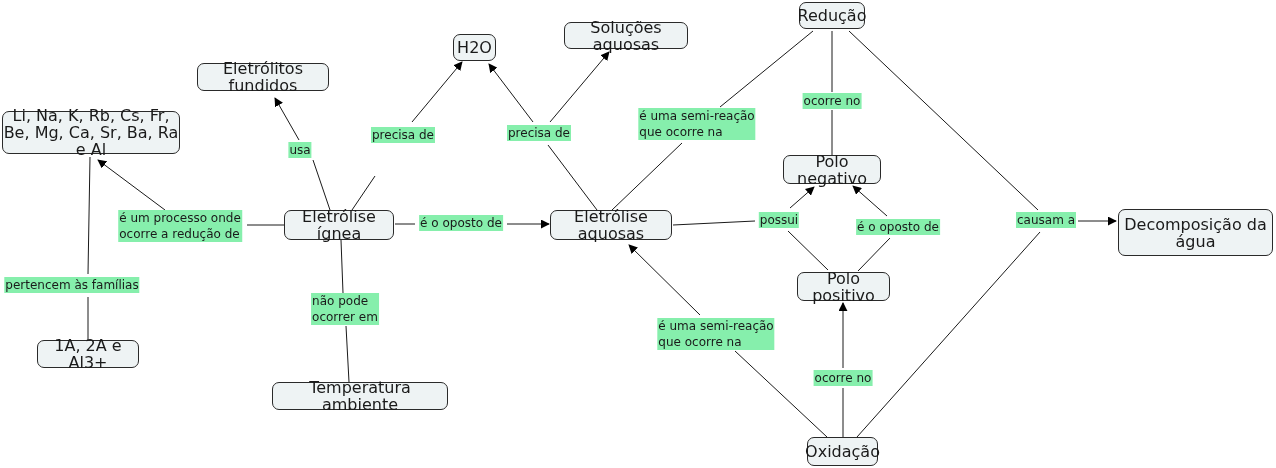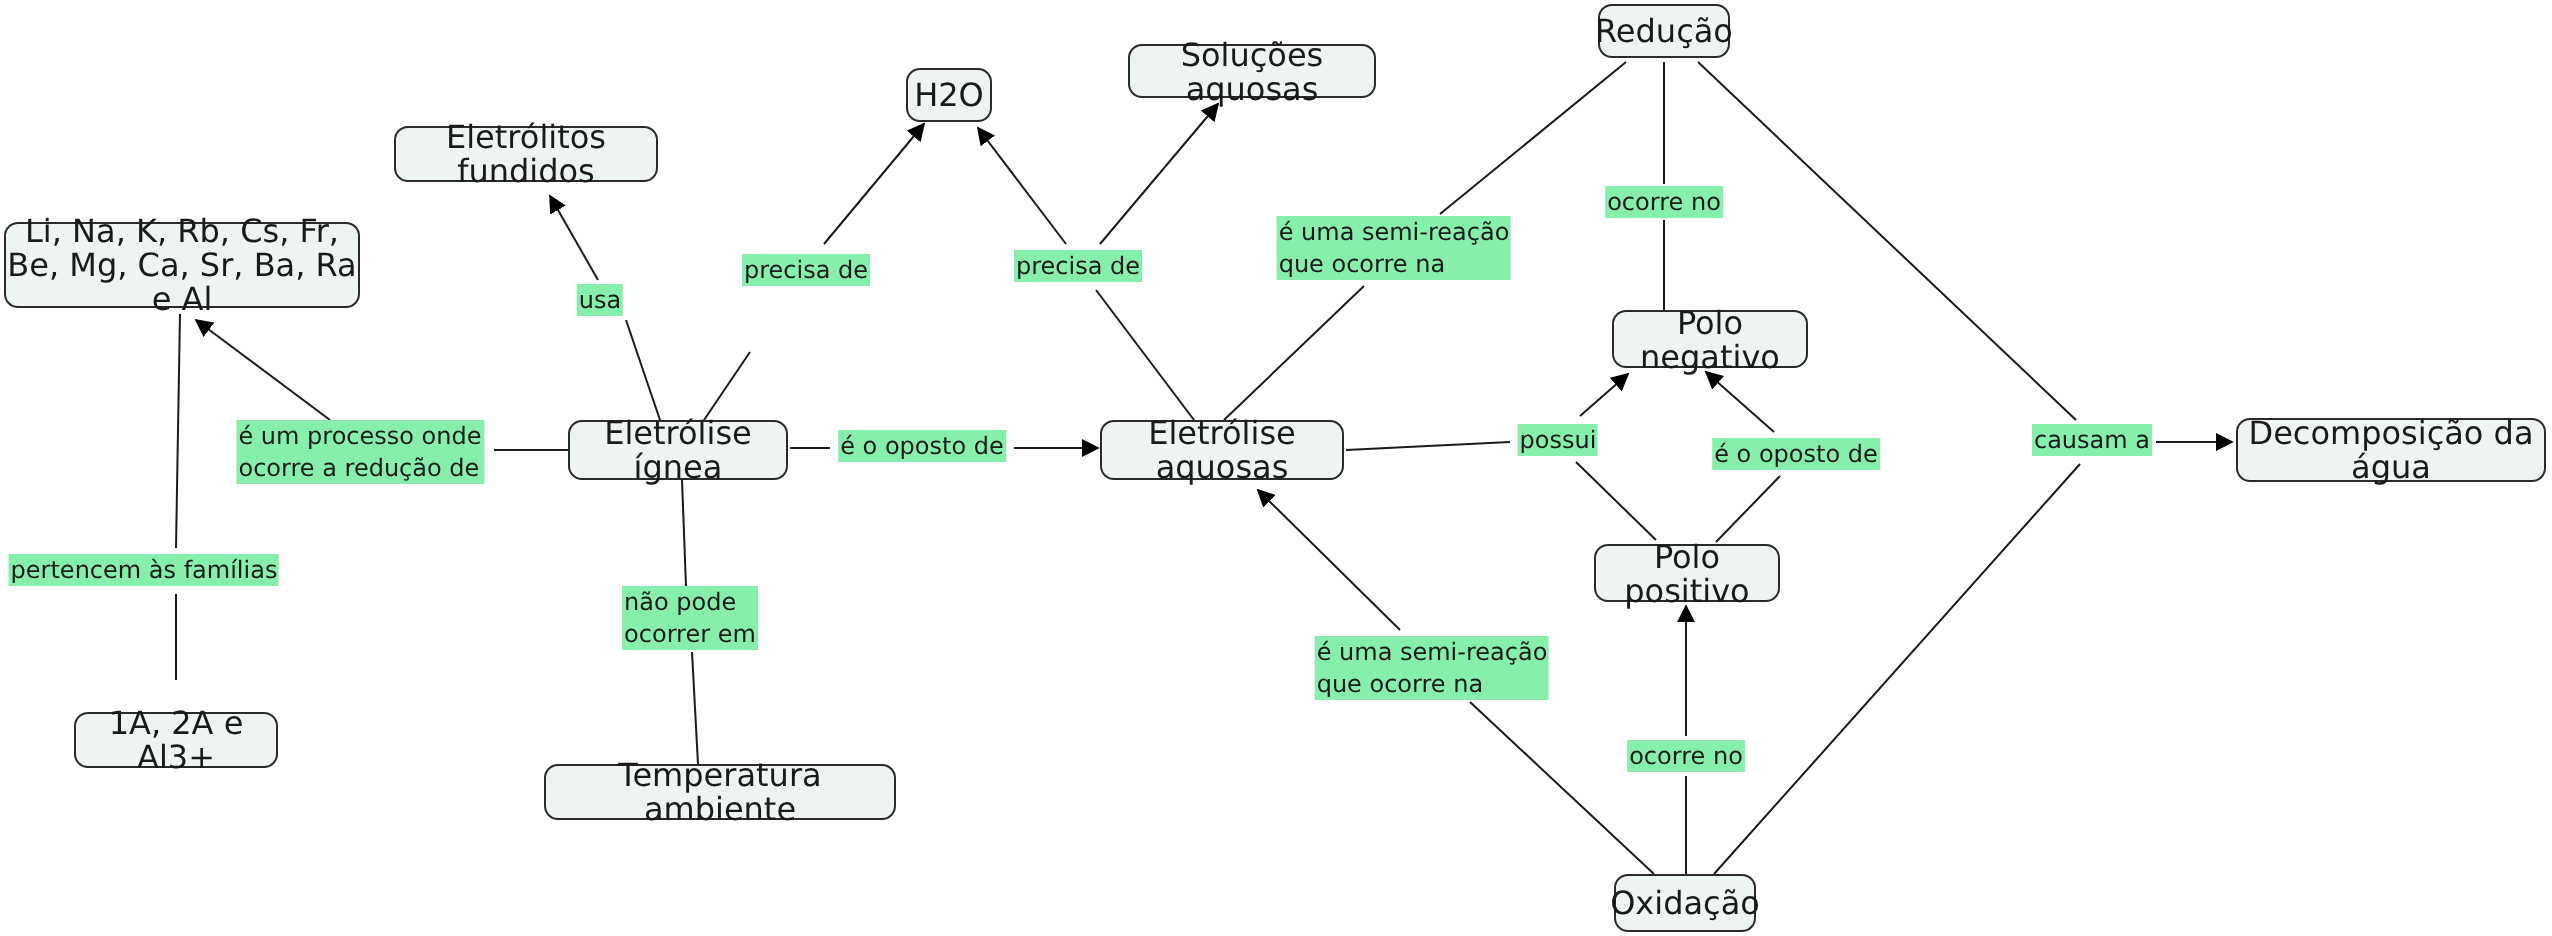--- a/index.html
+++ b/index.html
@@ -66,32 +66,32 @@
     <line x1="843" y1="368" x2="843" y2="303" marker-end="url(#arrow)"></line>
 
     <line x1="849" y1="31" x2="1038" y2="210"></line>
     <line x1="857" y1="437" x2="1040" y2="232"></line>
     <line x1="1078" y1="221" x2="1116" y2="221" marker-end="url(#arrow)"></line>
   </g>
 </svg>
 
 <div class="node" style="left:2px;top:111px;width:178px;height:43px;">Li, Na, K, Rb, Cs, Fr,
 Be, Mg, Ca, Sr, Ba, Ra e Al</div>
-<div class="node" style="left:37px;top:356px;width:102px;height:28px;">1A, 2A e Al3+</div>
+<div class="node" style="left:37px;top:340px;width:102px;height:28px;">1A, 2A e Al3+</div>
 <div class="node" style="left:197px;top:63px;width:132px;height:28px;">Eletrólitos fundidos</div>
 <div class="node" style="left:284px;top:210px;width:110px;height:30px;">Eletrólise ígnea</div>
 <div class="node" style="left:272px;top:382px;width:176px;height:28px;">Temperatura ambiente</div>
 <div class="node" style="left:453px;top:34px;width:43px;height:27px;">H2O</div>
 <div class="node" style="left:564px;top:22px;width:124px;height:27px;">Soluções aquosas</div>
 <div class="node" style="left:550px;top:210px;width:122px;height:30px;">Eletrólise aquosas</div>
 <div class="node" style="left:799px;top:2px;width:66px;height:27px;">Redução</div>
-<div class="node" style="left:783px;top:155px;width:98px;height:29px;margin-left:23px;">Polo negativo</div>
+<div class="node" style="left:783px;top:155px;width:98px;height:29px;">Polo negativo</div>
 <div class="node" style="left:797px;top:272px;width:93px;height:29px;">Polo positivo</div>
 <div class="node" style="left:807px;top:437px;width:71px;height:29px;">Oxidação</div>
-<div class="node" style="left:1118px;top:209px;width:155px;height:32px;">Decomposição da água</div>
+<div class="node" style="left:1118px;top:209px;width:155px;height:47px;">Decomposição da água</div>
 
 <div class="link" style="left:180px;top:226px;">é um processo onde
 ocorre a redução de</div>
 <div class="link" style="left:72px;top:285px;">pertencem às famílias</div>
 <div class="link" style="left:300px;top:150px;">usa</div>
 <div class="link" style="left:403px;top:135px;">precisa de</div>
 <div class="link" style="left:345px;top:309px;">não pode
 ocorrer em</div>
 <div class="link" style="left:461px;top:223px;">é o oposto de</div>
 <div class="link" style="left:539px;top:133px;">precisa de</div>

